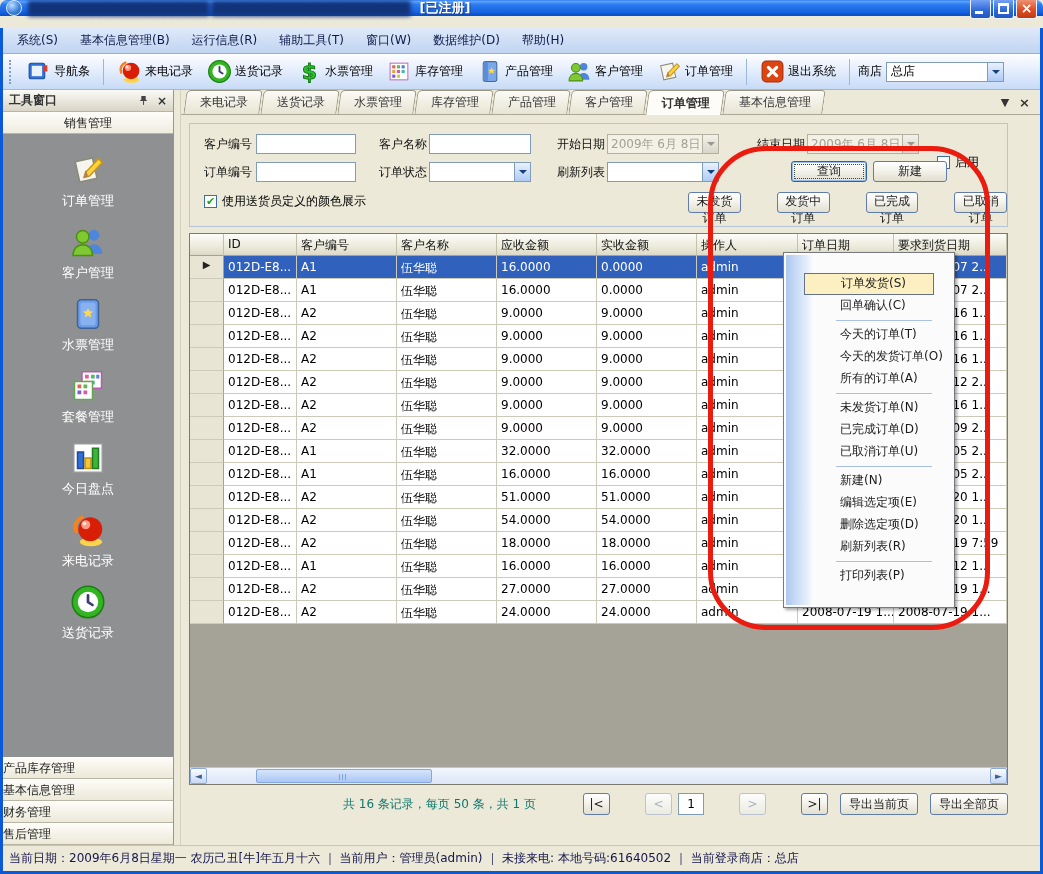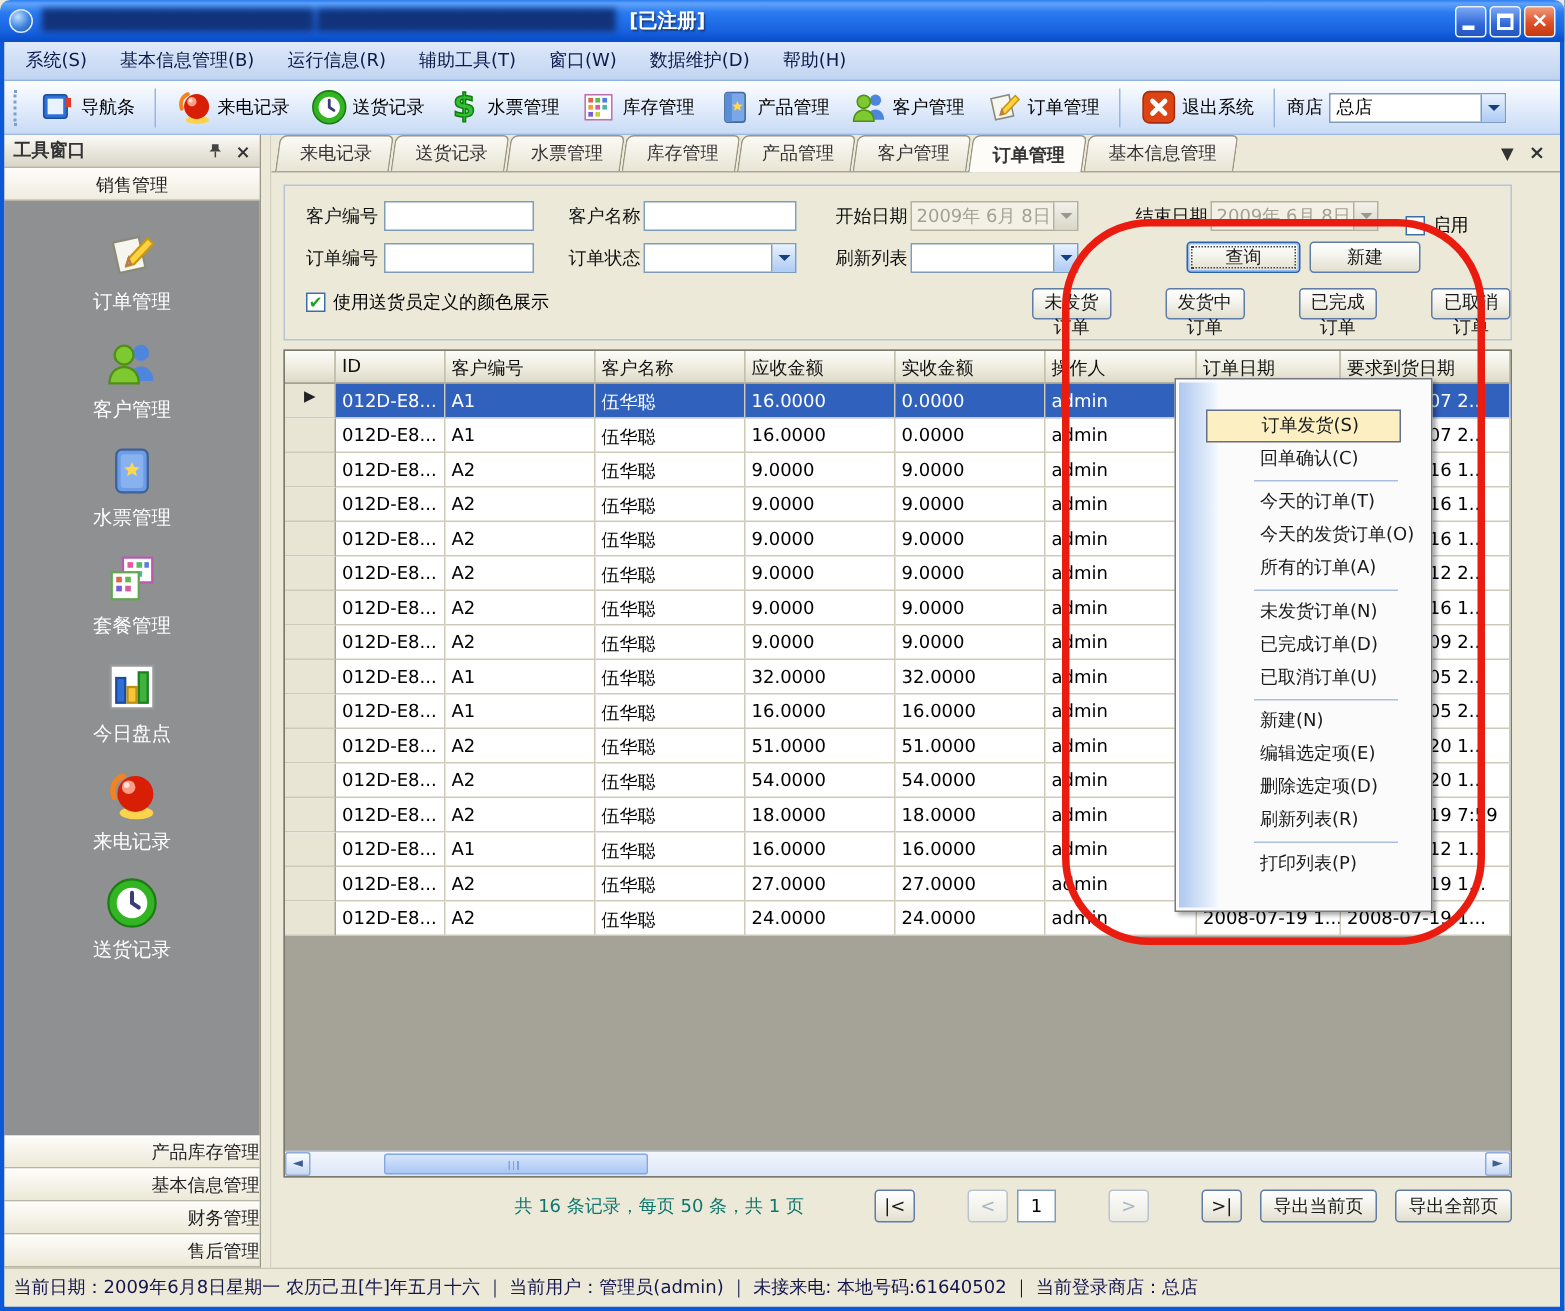--- a/index.html
+++ b/index.html
@@ -1,21 +1,21 @@
 <!DOCTYPE html>
 <html><head>
 <meta charset="utf-8">
 <style>
   * { margin:0; padding:0; box-sizing:border-box; }
   html,body { background:#3a6ea5; }
   body { font-family:"DejaVu Sans","Liberation Sans",sans-serif; font-size:12px; }
   .window { position:relative; width:1043px; height:874px; background:#ece9d8; overflow:hidden; }
 
   
-  .titlebar { position:absolute; left:0; top:0; width:1043px; height:28px;
+  .titlebar { position:absolute; left:0; top:0; width:1043px; height:16px;
     background:linear-gradient(180deg,#2d7cf0 0%,#5fa2f8 8%,#2a7af0 30%,#1862e0 75%,#0a52cf 92%,#0a4ecb 100%);
     border-radius:7px 7px 0 0; display:flex; align-items:center; padding:0 6px; color:#fff; }
   .app-icon { width:16px; height:16px; border-radius:50%;
     background:radial-gradient(circle at 35% 30%,#bfe0ff,#3d84e0 55%,#1c4f9e); border:1px solid #dce9fb; }
   .title-redacted { margin-left:6px; font-weight:bold; color:#12337a; filter:blur(2px); letter-spacing:-1px; font-size:13px; }
   .title-badge { margin-left:10px; font-weight:bold; font-size:13px; text-shadow:1px 1px 1px #1b3e7e; }
   .win-controls { margin-left:auto; display:flex; gap:2px; }
   .wbtn { width:21px; height:21px; border-radius:3px; border:1px solid #eef4ff; position:relative;
     background:linear-gradient(180deg,#7aa7f5,#3068d8 60%,#2456bd); }
   .wbtn.close { background:linear-gradient(180deg,#f09879,#dd4f26 55%,#c23a10); }
@@ -57,21 +57,21 @@
     display:flex; align-items:center; padding:0 6px; font-weight:bold; color:#333; }
   .tool-header .sp { margin-left:auto; display:flex; gap:8px; align-items:center; color:#333; }
   .sales-btn { height:22px; background:linear-gradient(180deg,#fefdf9,#efecdf); border-bottom:1px solid #b9b5a5;
     text-align:center; line-height:22px; color:#222; }
   .nav-panel { flex:1; background:#8f9092; display:flex; flex-direction:column; align-items:center; padding-top:18px; gap:14px; overflow:hidden; }
   .nav-item { display:flex; flex-direction:column; align-items:center; gap:4px; cursor:default; }
   .nav-item svg, .nav-item .dollar { width:36px; height:36px; }
   .nav-item .lbl { color:#fff; font-size:13px; }
   .side-bottom { display:flex; flex-direction:column; }
   .side-sect { height:22px; background:linear-gradient(180deg,#fdfcf8,#ece9d8); border-top:1px solid #fff; border-bottom:1px solid #b9b5a5;
-    text-align:right; line-height:21px; color:#222; }
+    text-align:left; line-height:21px; color:#222; }
 
   .splitter { width:7px; background:#ece9d8; border-right:1px solid #d5d1c0; }
 
   
   .main { flex:1; position:relative; background:#ece9d8; }
   .tabstrip { height:25px; display:flex; align-items:flex-end; padding-left:4px; border-bottom:1px solid #aca899; background:#ece9d8; }
   .tab { padding:3px 12px 3px 14px; margin-right:1px; border:1px solid #9a9682; border-bottom:none; border-radius:5px 4px 0 0;
     background:linear-gradient(180deg,#fbfaf5,#e8e5d4); color:#333; transform:skewX(-8deg); }
   .tab span { display:inline-block; transform:skewX(8deg); }
   .tab.active { background:#fdfcf8; font-weight:bold; position:relative; top:1px; padding-top:4px; }
@@ -414,21 +414,21 @@
                   <span class="arr"></span>
                 </span>
             </div>
             <span class="flabel" style="left:567px;top:10px;">结束日期</span>
             <div class="fcombo disabled" style="left:617px;top:10px;width:112px;">
               <span class="ctext">2009年 6月 8日</span>
               <span class="combo-btn gray">
                   <span class="arr"></span>
                 </span>
             </div>
-            <span class="chk" style="left:747px;top:17px;">
+            <span class="chk" style="left:747px;top:29px;">
               <span class="box"></span>
               <span>启用</span>
             </span>
 
             <span class="flabel" style="left:14px;top:38px;">订单编号</span>
             <input class="finput" style="left: 66px; top: 38px; width: 100px;">
             <span class="flabel" style="left:189px;top:38px;">订单状态</span>
             <div class="fcombo" style="left:239px;top:38px;width:102px;">
               <span class="ctext"></span>
               <span class="combo-btn">

